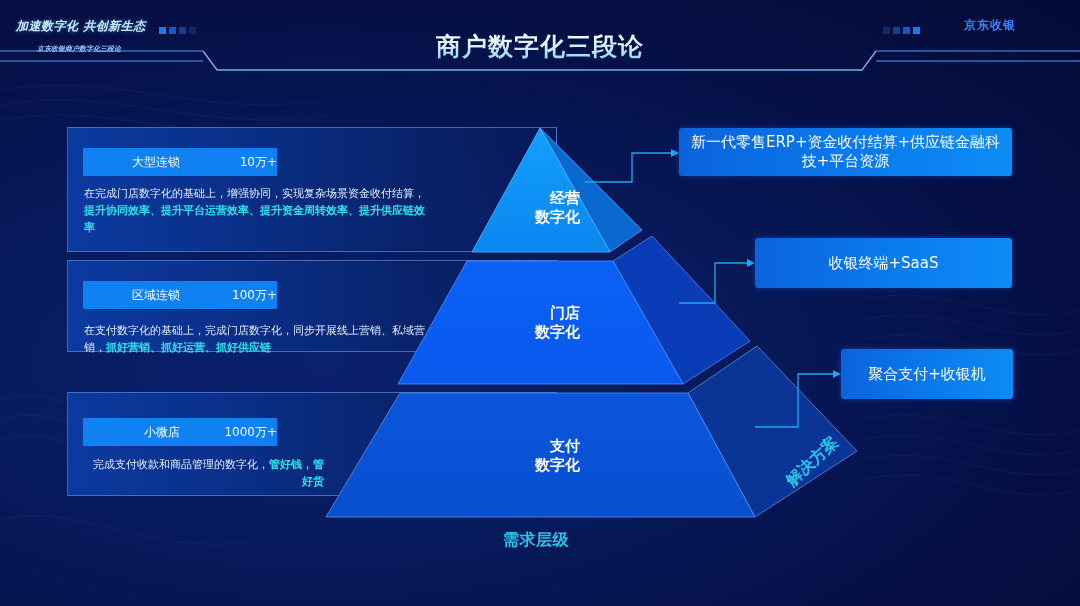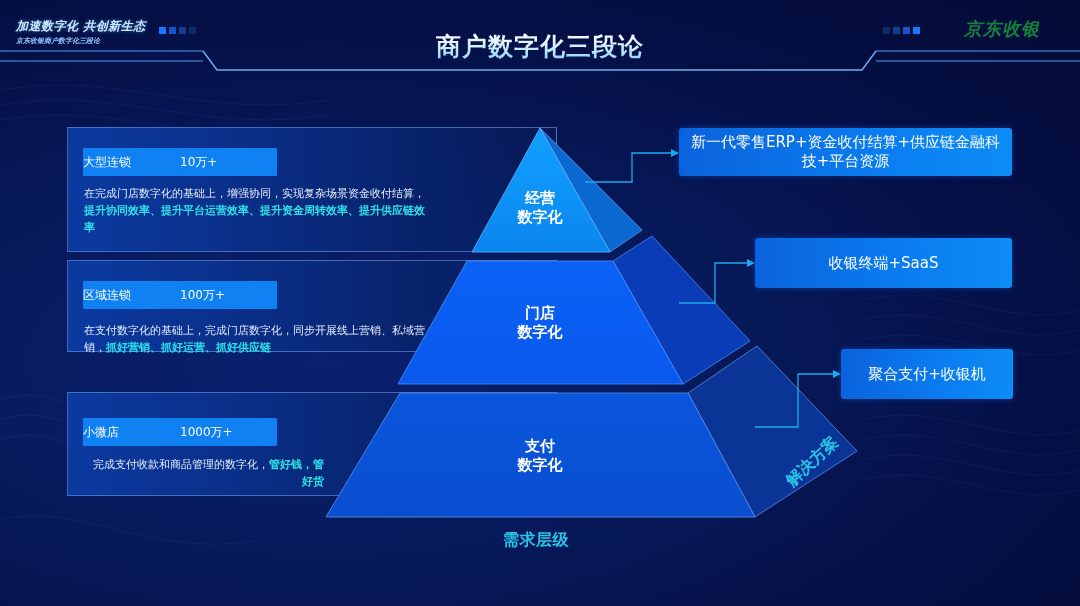--- a/index.html
+++ b/index.html
@@ -7,71 +7,71 @@
   body {
     font-family: "DejaVu Sans", "Liberation Sans", sans-serif;
     background: radial-gradient(ellipse at 30% 60%, #0a2170 0%, #071a5c 35%, #050f45 70%, #040b36 100%);
     position: relative;
     color: #fff;
   }
   .stage { position: absolute; left: 0; top: 0; width: 1080px; height: 606px; }
   .bg-waves { position: absolute; left: 0; top: 0; width: 1080px; height: 606px; pointer-events: none; }
 
   
-  .slogan { position: absolute; left: 16px; top: 18px; width: 126px; text-align: left; }
+  .slogan { position: absolute; left: 16px; top: 18px; width: 126px; text-align: center; }
   .slogan-main {
     font-size: 12px; font-weight: bold; font-style: italic; color: #cde9ff;
     letter-spacing: 0.5px; white-space: nowrap; text-shadow: 0 0 4px rgba(80,180,255,0.6);
   }
   .slogan-sub {
-    font-size: 7px; font-weight: bold; font-style: italic; color: #8fc4ff; white-space: nowrap; margin-top: 1px;
+    font-size: 7px; font-weight: bold; font-style: italic; color: #8fc4ff; white-space: nowrap; margin-top: 9px;
   }
   .dots { position: absolute; display: flex; gap: 3px; }
   .dots span { width: 7px; height: 7px; display: block; }
   .dots-left { left: 159px; top: 27px; }
   .dots-right { left: 883px; top: 27px; }
   .page-title {
     position: absolute; left: 390px; top: 30px; width: 300px; text-align: center;
     font-size: 25px; font-weight: bold; letter-spacing: 1px;
     background: linear-gradient(180deg, #ffffff 0%, #d8f2ff 45%, #7fd0ff 100%);
     -webkit-background-clip: text; background-clip: text; color: transparent;
     text-shadow: none;
   }
   .brand {
-    position: absolute; left: 964px; top: 17px; font-size: 18px; font-weight: bold; color: #15803d; letter-spacing: 1px; font-style: italic;
+    position: absolute; left: 964px; top: 17px; font-size: 12px; font-weight: bold; color: #3b82f6; letter-spacing: 1px;
   }
   .hdr-lines { position: absolute; left: 0; top: 0; width: 1080px; height: 80px; }
 
   
   .panel {
     position: absolute; left: 67px; width: 490px;
     border: 1px solid rgba(120,160,230,0.55);
     background: linear-gradient(90deg, #0b3aa0 0%, #0a2f88 35%, #08236b 70%, rgba(8,30,95,0.2) 100%);
   }
   .panel-1 { top: 127px; height: 125px; }
   .panel-2 { top: 260px; height: 92px; }
   .panel-3 { top: 392px; height: 104px; }
   .tag {
-    position: absolute; top: 20px; width: 97px; height: 28px; line-height: 28px; text-align: left;
+    position: absolute; top: 20px; width: 97px; height: 28px; line-height: 28px; text-align: right;
     background: #1081f3; color: #fff; font-size: 12px; border-radius: 1px;
   }
   .tag-a { left: 15px; }
   .tag-b { left: 112px; }
   .panel-desc {
     position: absolute; left: 16px; top: 57px; width: 350px; font-size: 11px; line-height: 17px; color: #e6eeff;
   }
   .panel-2 .panel-desc { top: 61px; }
   .panel-3 .tag { top: 25px; }
   .panel-3 .panel-desc { top: 63px; width: 240px; text-align: right; }
   .hl { color: #2de0e8; font-weight: bold; }
 
   
   .pyramid { position: absolute; left: 0; top: 0; width: 1080px; height: 606px; }
   .tier-label {
-    position: absolute; text-align: center; font-size: 15px; font-weight: bold; color: #fff; line-height: 19px;
+    position: absolute; text-align: right; font-size: 15px; font-weight: bold; color: #fff; line-height: 19px;
   }
 
   
   .sol {
     position: absolute; color: #fff; text-align: center; font-size: 15px; line-height: 19px;
     background: linear-gradient(90deg, #0a63dc 0%, #0a7df0 60%, #0d8cf5 100%);
     border-radius: 3px; display: flex; align-items: center; justify-content: center;
     box-shadow: 0 0 6px rgba(20,120,255,0.35);
   }
   .sol-1 { left: 679px; top: 128px; width: 333px; height: 48px; padding: 0 6px; }

